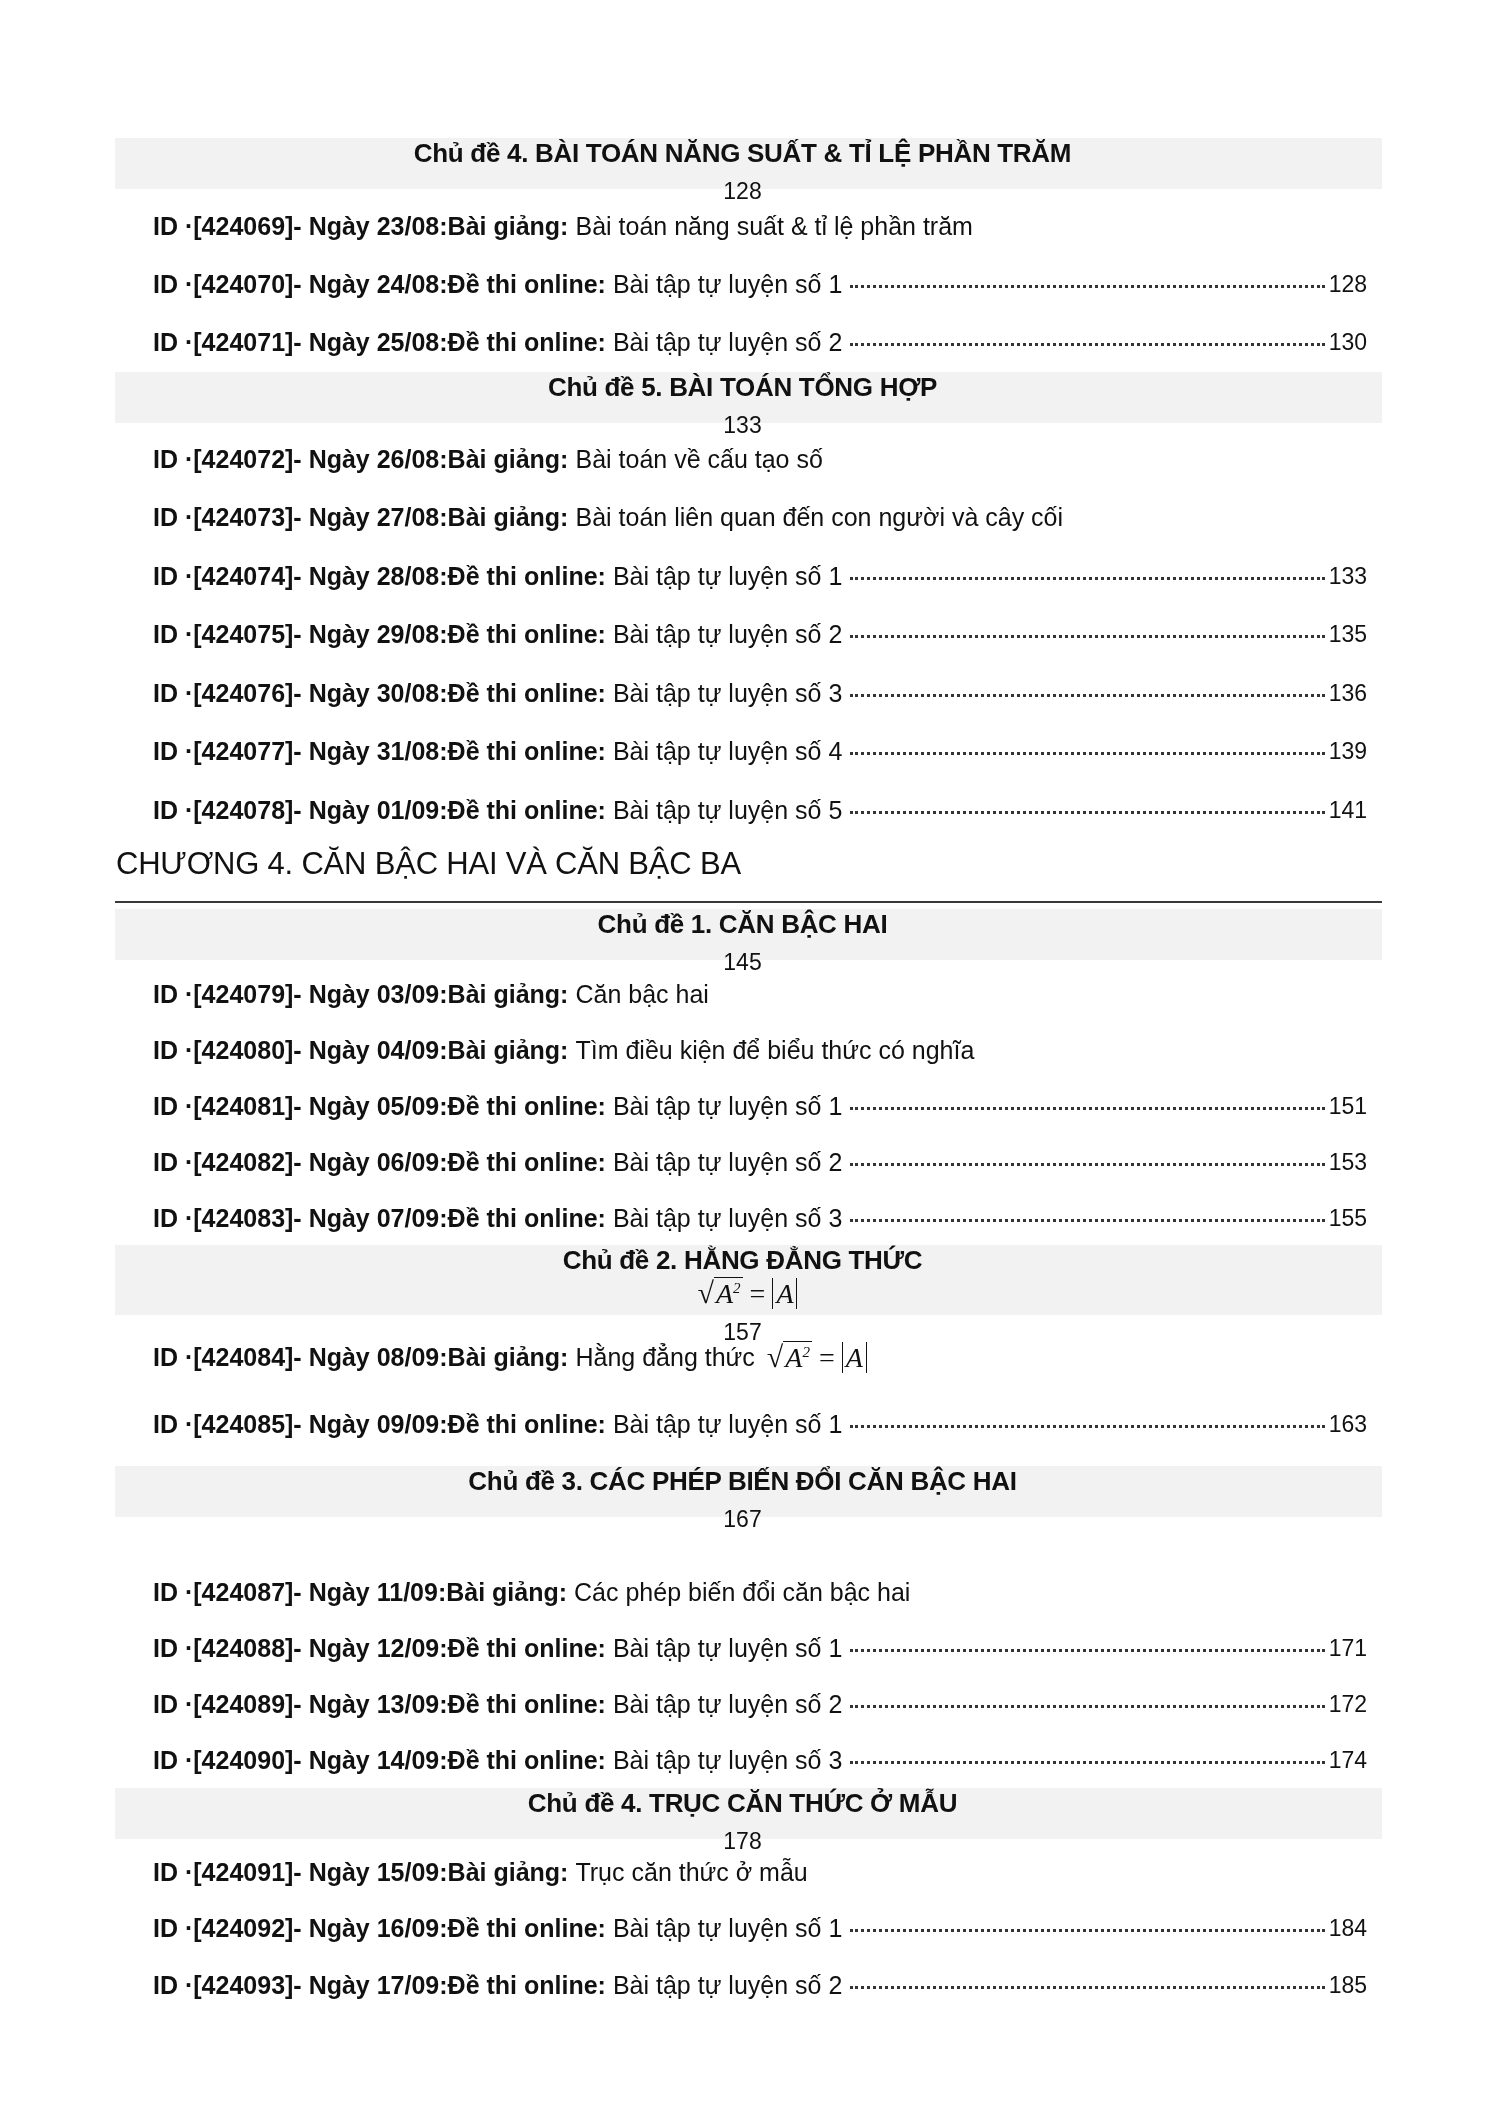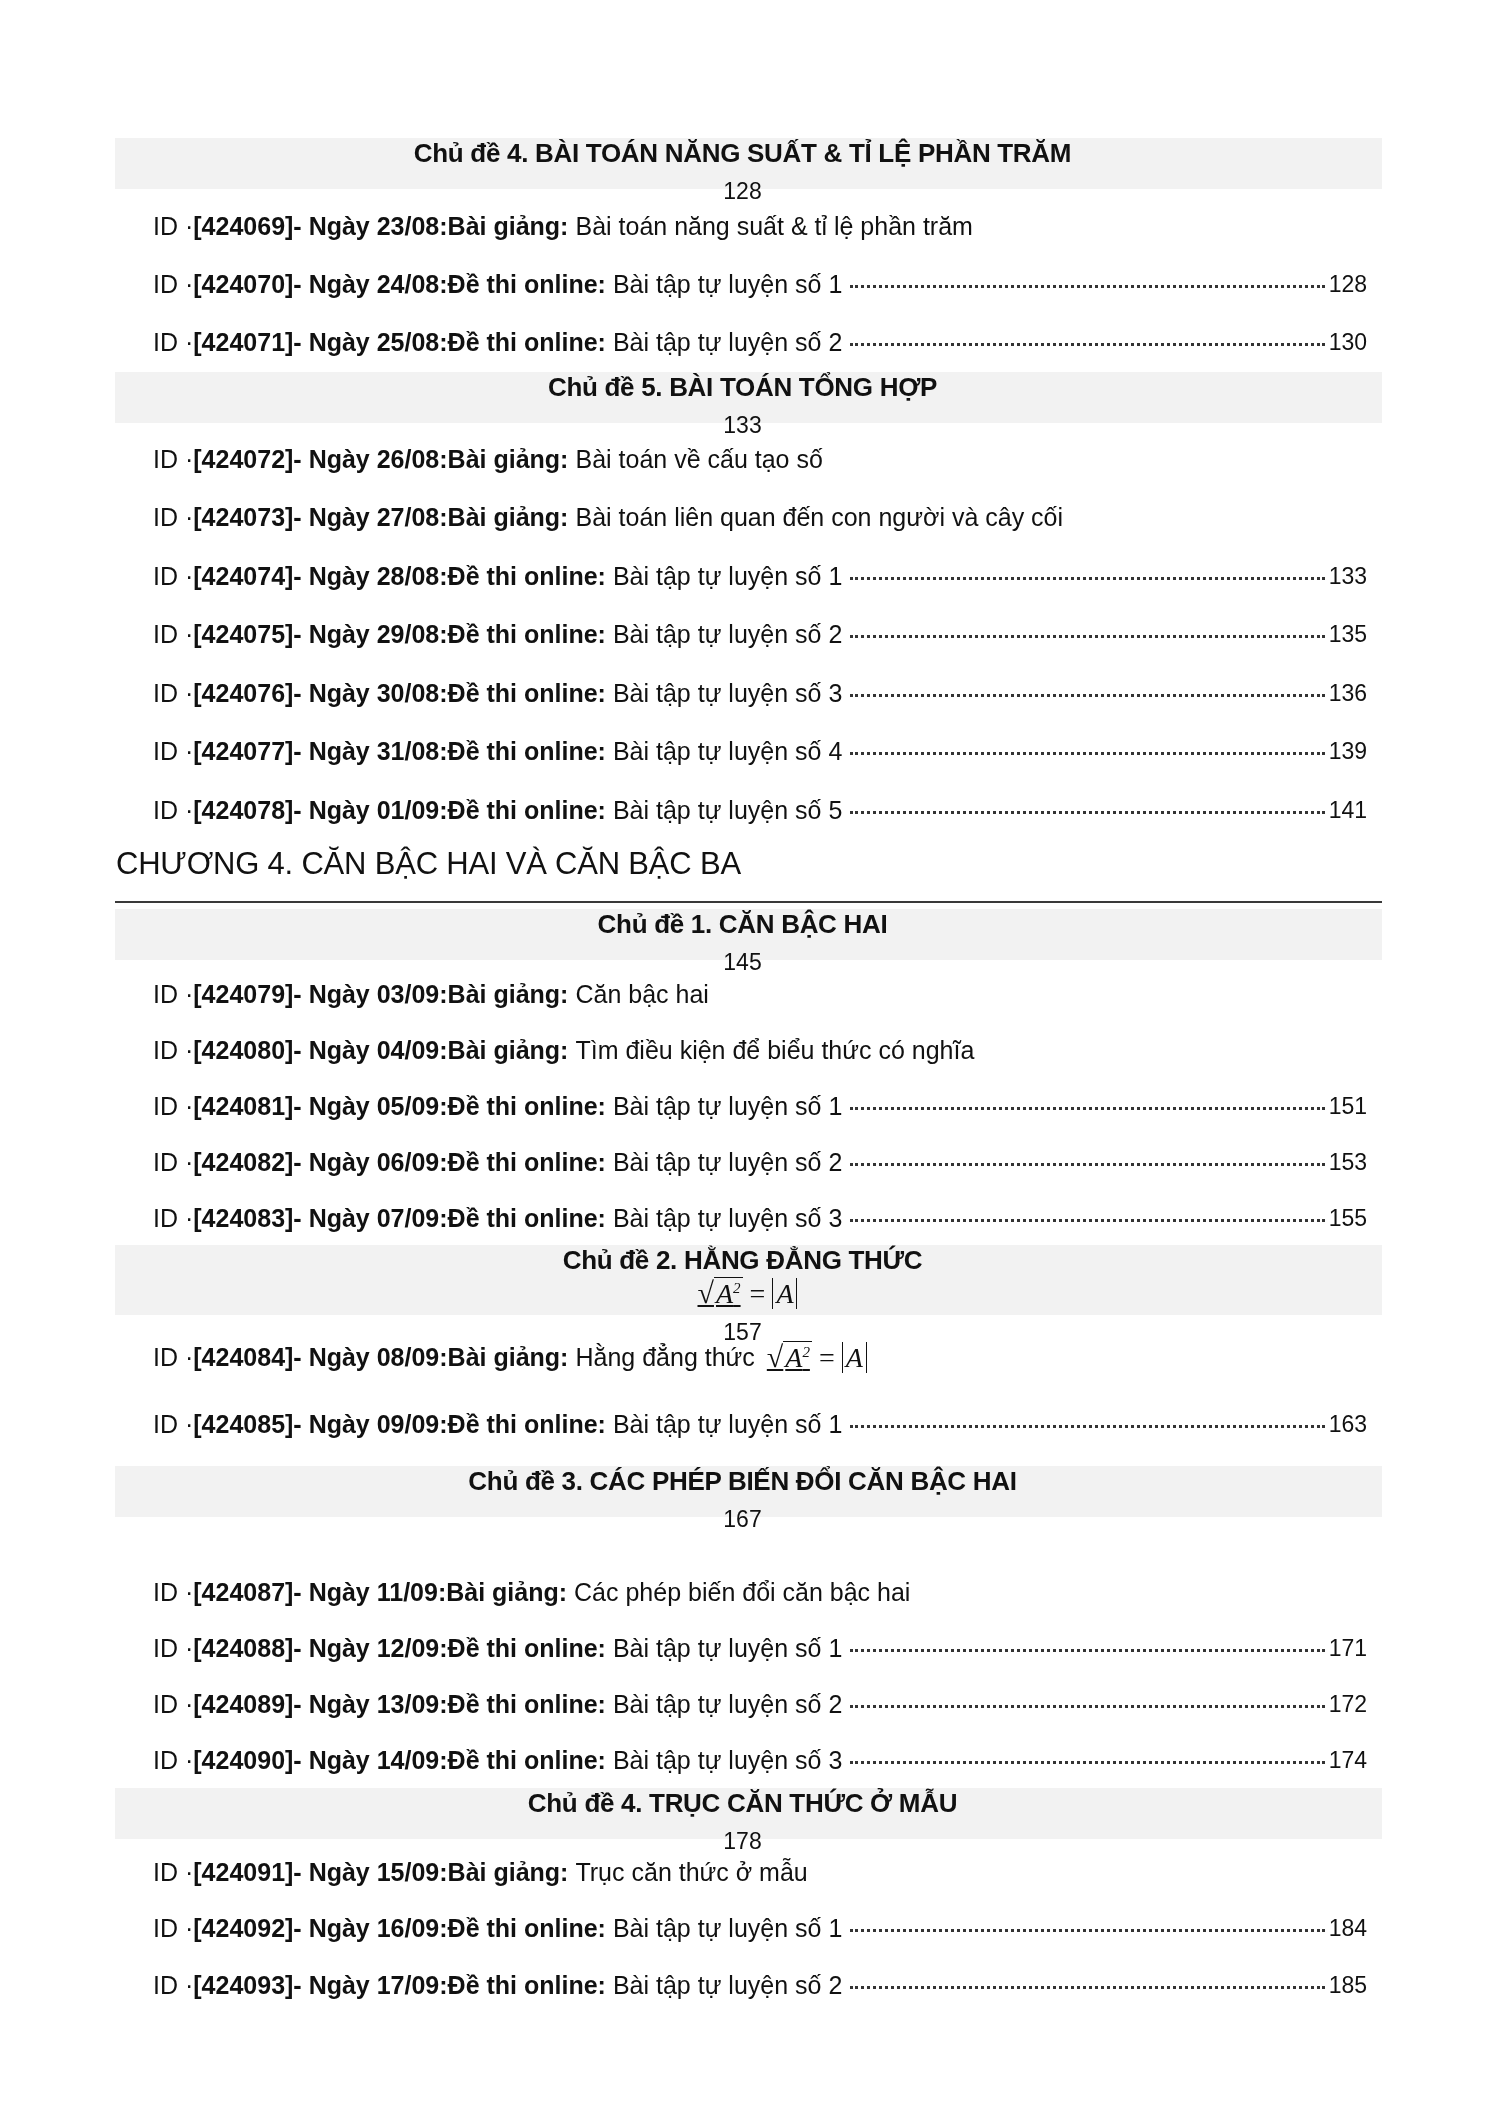--- a/index.html
+++ b/index.html
@@ -13,31 +13,31 @@
   .topic.tall { height: 70px; }
   .topic .label { font-weight: bold; font-size: 26px; white-space: nowrap; letter-spacing: -0.3px; }
   .topic .formula { font-family: "Liberation Serif", serif; font-style: italic; font-size: 28px;
                     white-space: nowrap; margin-left: 10px; font-weight: normal; }
   .leader { flex: 1; border-bottom: 3px dotted #333; margin: 0 4px 6px 8px; height: 0; align-self: flex-end;
             position: relative; top: -12px; }
   .page-num { font-size: 23px; white-space: nowrap; font-weight: normal; }
 
   .item { position: absolute; left: 153px; width: 1214px; height: 40px;
           display: flex; align-items: center; font-size: 25px; white-space: nowrap; }
-  .item .prefix { font-weight: normal; }
+  .item .prefix { font-weight: bold; }
   .item .idnum, .item .date, .item .kind { font-weight: bold; }
   .item .title { margin-left: 7px; }
   .item .formula { font-family: "Liberation Serif", serif; font-style: italic; font-size: 28px; margin-left: 12px; }
   .item .leader { top: -10px; margin-left: 8px; }
 
   .chapter { position: absolute; left: 116px; top: 846px; font-size: 31px; font-weight: normal;
              letter-spacing: -0.2px; white-space: nowrap; }
   .chapter-rule { position: absolute; left: 115px; top: 901px; width: 1267px; height: 2px; background: #3a3a3a; }
 
-  .sqrt { display: inline-block; position: relative; text-decoration: underline; }
+  .sqrt { display: inline-block; position: relative; }
   .sqrt .rad { font-style: normal; font-size: 30px; }
   .sqrt .under { border-top: 1.5px solid #111; padding: 0 2px; }
   .abs { border-left: 1.5px solid #111; border-right: 1.5px solid #111; padding: 0 3px; }
 </style>
 </head>
 <body>
 
 <div class="page">
 
   <div class="topic" style="top:138px">

